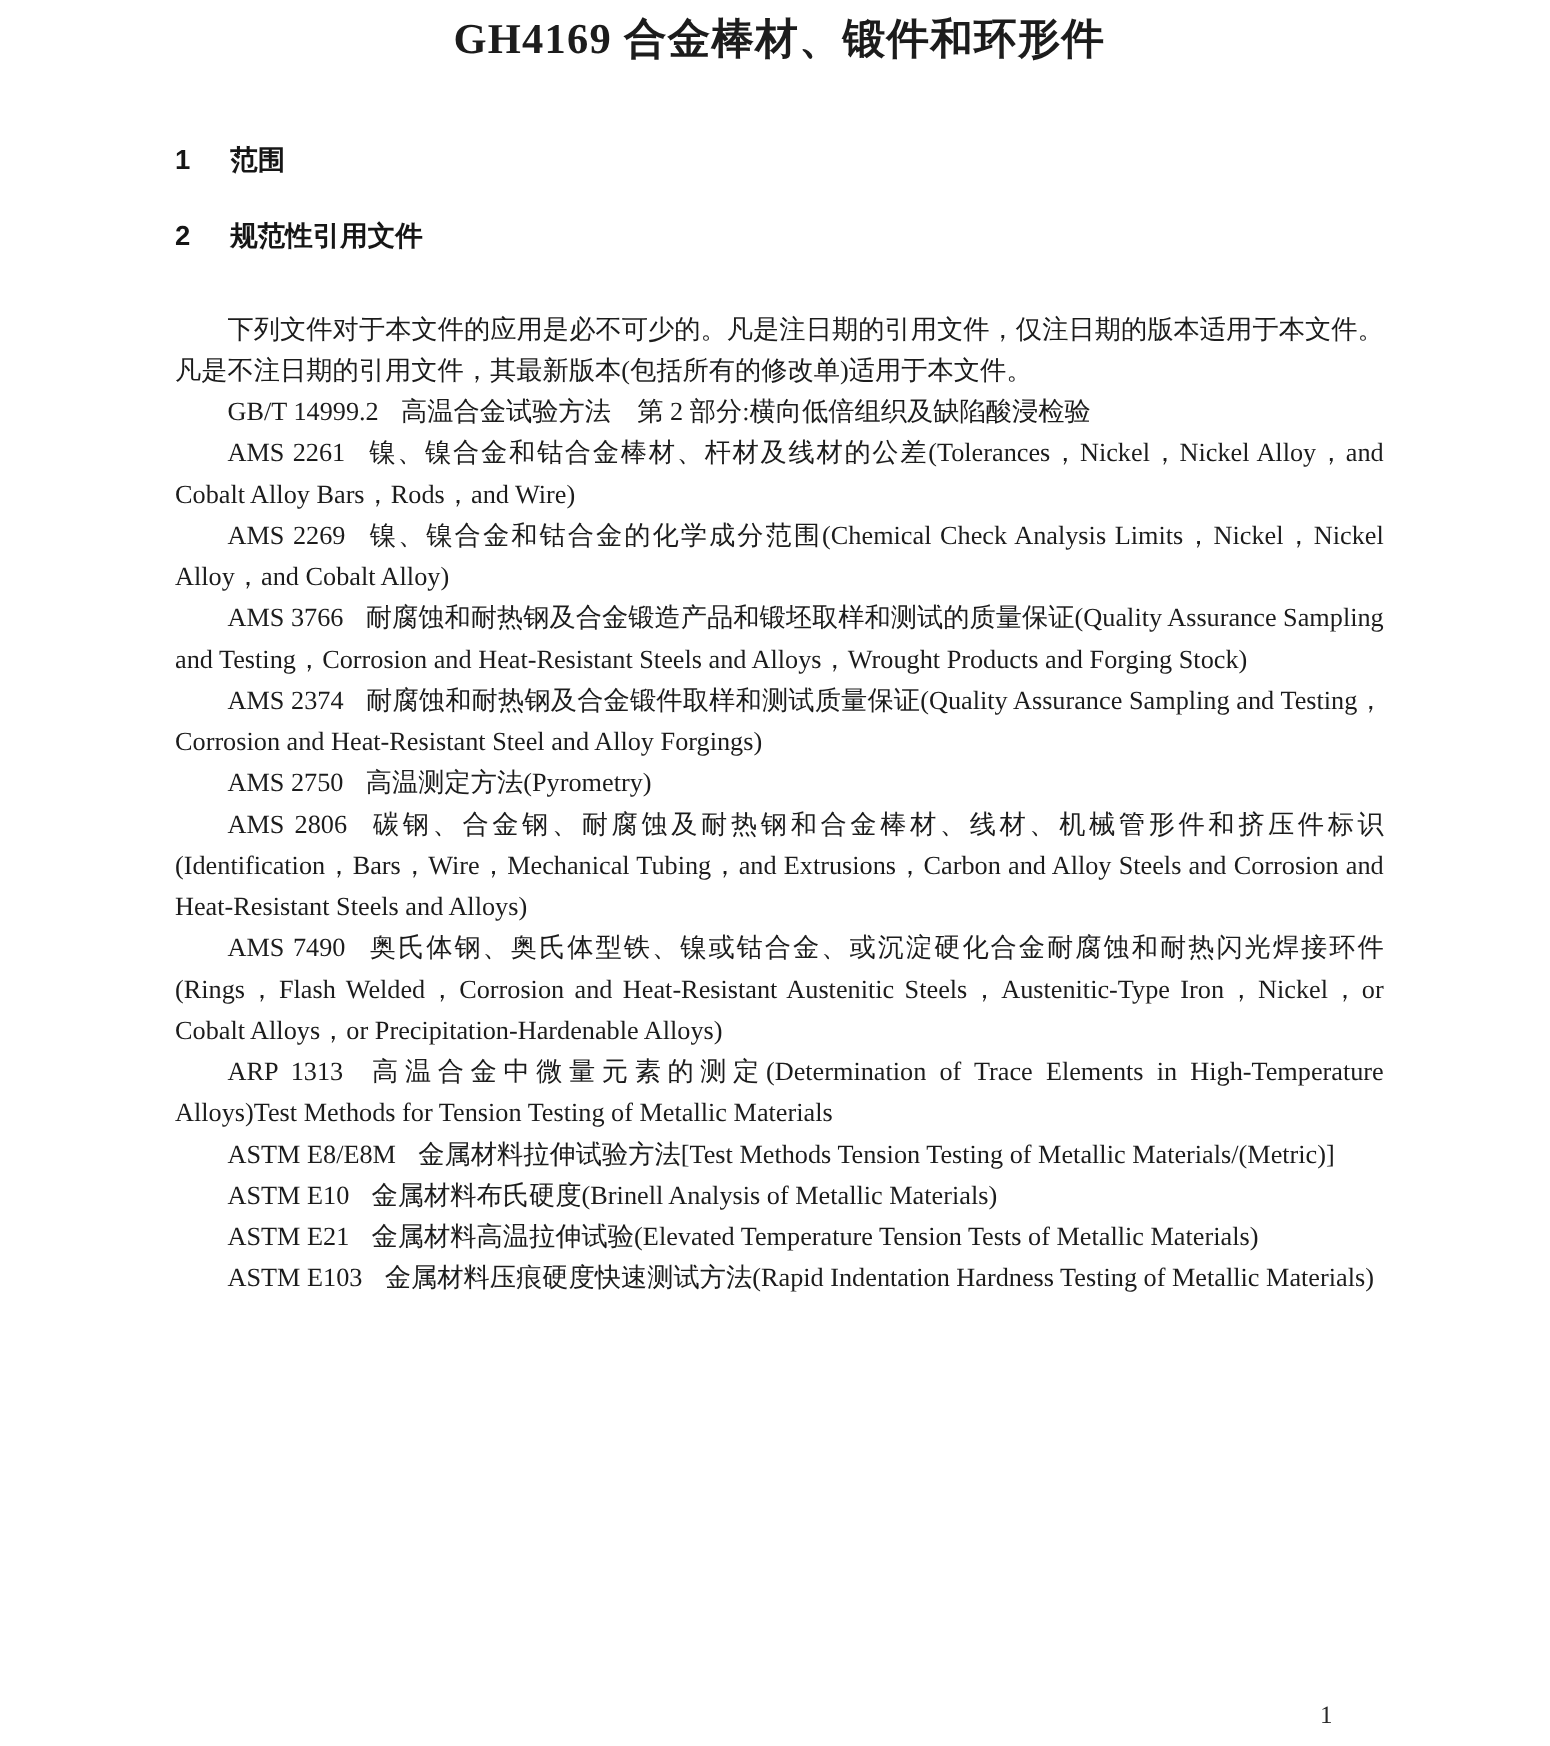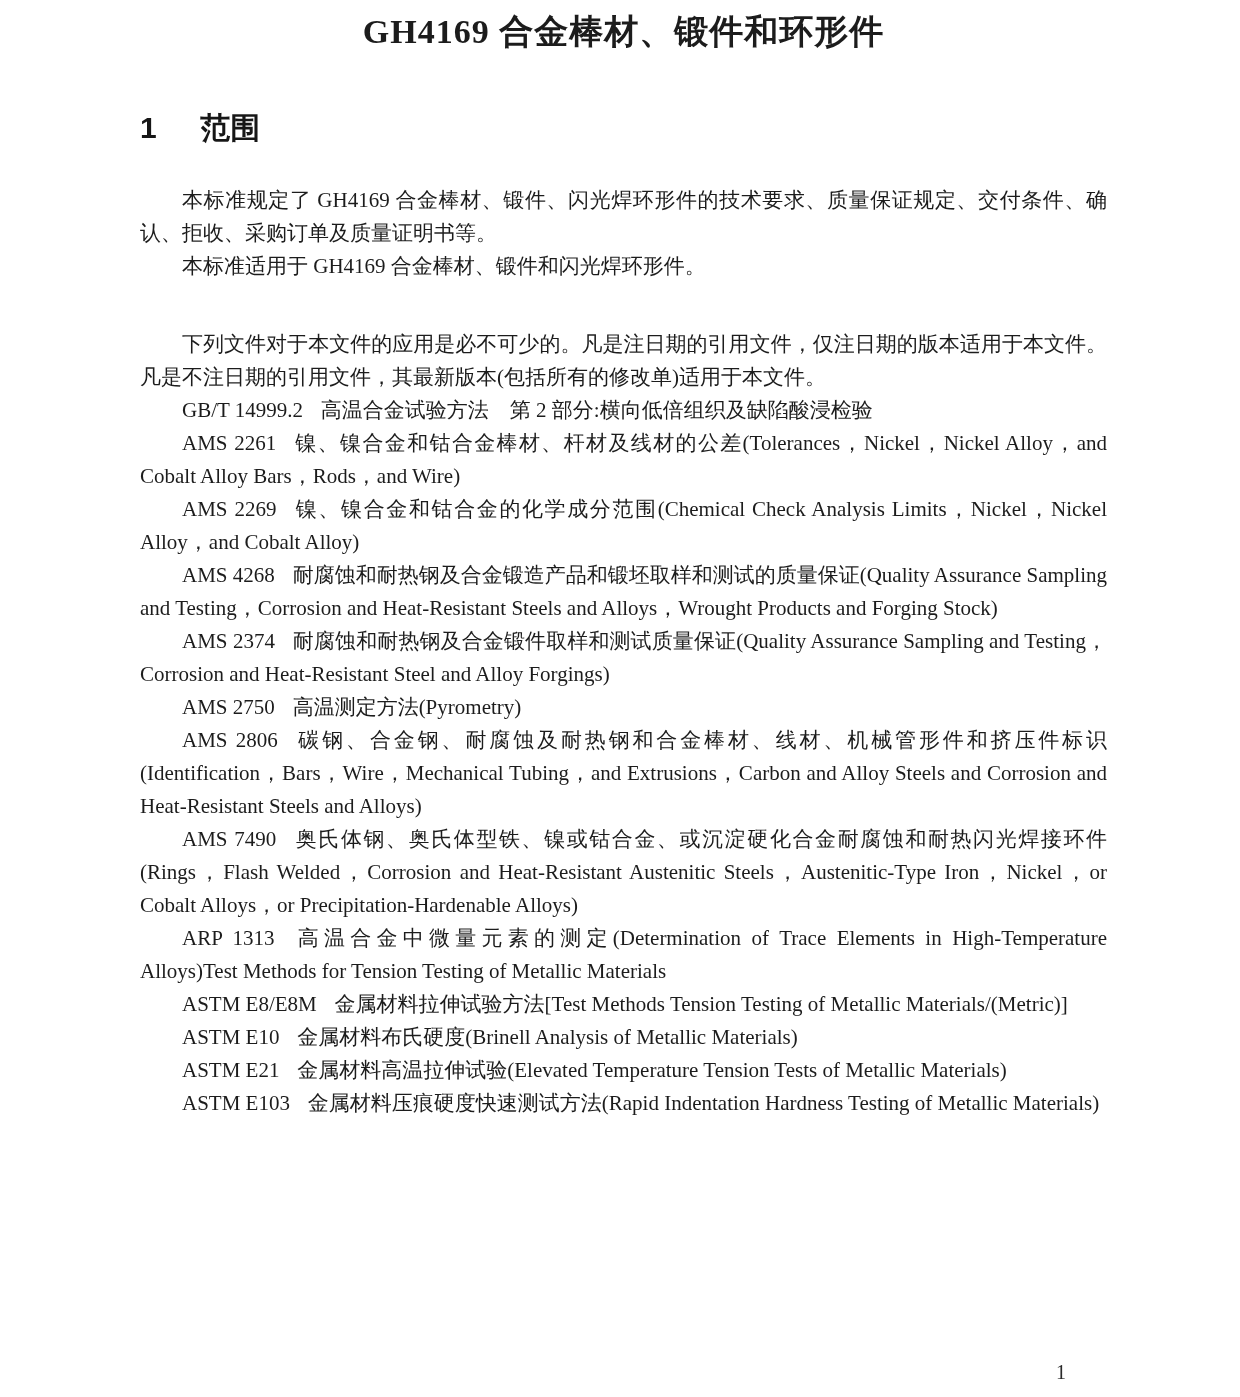--- a/index.html
+++ b/index.html
@@ -24,21 +24,21 @@
     font-size: 34px;
     line-height: 48px;
     font-weight: bold;
     text-align: center;
     letter-spacing: 1px;
     font-family: "Liberation Serif", "DejaVu Serif", serif;
   }
   .sec-heading {
     font-family: "Liberation Sans", "DejaVu Sans", sans-serif;
     font-weight: bold;
-    font-size: 30px;
+    font-size: 22px;
     line-height: 26px;
     color: #161616;
   }
   .sec-heading .sec-num { display:inline-block; padding-right: 1.45em; }
   .heading-scope { margin-top: 59px; }
   .heading-references { margin-top: 35px; }
   .sec-body-scope { margin-top: 43px; }
   .sec-body-references { margin-top: 45px; }
   .para {
     margin: 0;
@@ -65,40 +65,37 @@
 
 <div class="page">
   <div class="content">
 
     <h1 class="doc-title">GH4169 合金棒材、锻件和环形件</h1>
 
     <div class="section">
       <div class="sec-heading heading-scope">
         <span class="sec-num">1</span><span class="sec-title">范围</span>
       </div>
-      <div class="sec-body-scope">
-
-          <p class="para">本标准规定了 GH4169 合金棒材、锻件、闪光焊环形件的技术要求、质量保证规定、交付条件、确认、拒收、采购订单及质量证明书等。</p>
-
-          <p class="para">本标准适用于 GH4169 合金棒材、锻件和闪光焊环形件。</p>
-        </div>
     </div>
 
     <div class="section">
+      <div class="sec-heading heading-references">
+        <span class="sec-num">2</span><span class="sec-title">规范性引用文件</span>
+      </div>
       <div class="sec-body-references">
         <p class="para">下列文件对于本文件的应用是必不可少的。凡是注日期的引用文件，仅注日期的版本适用于本文件。凡是不注日期的引用文件，其最新版本(包括所有的修改单)适用于本文件。</p>
         <div>
 
             <p class="para ref-entry"><span class="ref-code">GB/T 14999.2</span><span class="ref-title">高温合金试验方法　第 2 部分:横向低倍组织及缺陷酸浸检验</span></p>
 
             <p class="para ref-entry"><span class="ref-code">AMS 2261</span><span class="ref-title">镍、镍合金和钴合金棒材、杆材及线材的公差(Tolerances，Nickel，Nickel Alloy，and Cobalt Alloy Bars，Rods，and Wire)</span></p>
 
             <p class="para ref-entry"><span class="ref-code">AMS 2269</span><span class="ref-title">镍、镍合金和钴合金的化学成分范围(Chemical Check Analysis Limits，Nickel，Nickel Alloy，and Cobalt Alloy)</span></p>
 
-            <p class="para ref-entry"><span class="ref-code">AMS 4268</span><span class="ref-title">耐腐蚀和耐热钢及合金锻造产品和锻坯取样和测试的质量保证(Quality Assurance Sampling and Testing，Corrosion and Heat-Resistant Steels and Alloys，Wrought Products and Forging Stock)</span></p>
+            <p class="para ref-entry"><span class="ref-code">AMS 3766</span><span class="ref-title">耐腐蚀和耐热钢及合金锻造产品和锻坯取样和测试的质量保证(Quality Assurance Sampling and Testing，Corrosion and Heat-Resistant Steels and Alloys，Wrought Products and Forging Stock)</span></p>
 
             <p class="para ref-entry"><span class="ref-code">AMS 2374</span><span class="ref-title">耐腐蚀和耐热钢及合金锻件取样和测试质量保证(Quality Assurance Sampling and Testing，Corrosion and Heat-Resistant Steel and Alloy Forgings)</span></p>
 
             <p class="para ref-entry"><span class="ref-code">AMS 2750</span><span class="ref-title">高温测定方法(Pyrometry)</span></p>
 
             <p class="para ref-entry"><span class="ref-code">AMS 2806</span><span class="ref-title">碳钢、合金钢、耐腐蚀及耐热钢和合金棒材、线材、机械管形件和挤压件标识(Identification，Bars，Wire，Mechanical Tubing，and Extrusions，Carbon and Alloy Steels and Corrosion and Heat-Resistant Steels and Alloys)</span></p>
 
 
             <p class="para ref-entry"><span class="ref-code">AMS 7490</span><span class="ref-title">奥氏体钢、奥氏体型铁、镍或钴合金、或沉淀硬化合金耐腐蚀和耐热闪光焊接环件(Rings，Flash Welded，Corrosion and Heat-Resistant Austenitic Steels，Austenitic-Type Iron，Nickel，or Cobalt Alloys，or Precipitation-Hardenable Alloys)</span></p>
 

